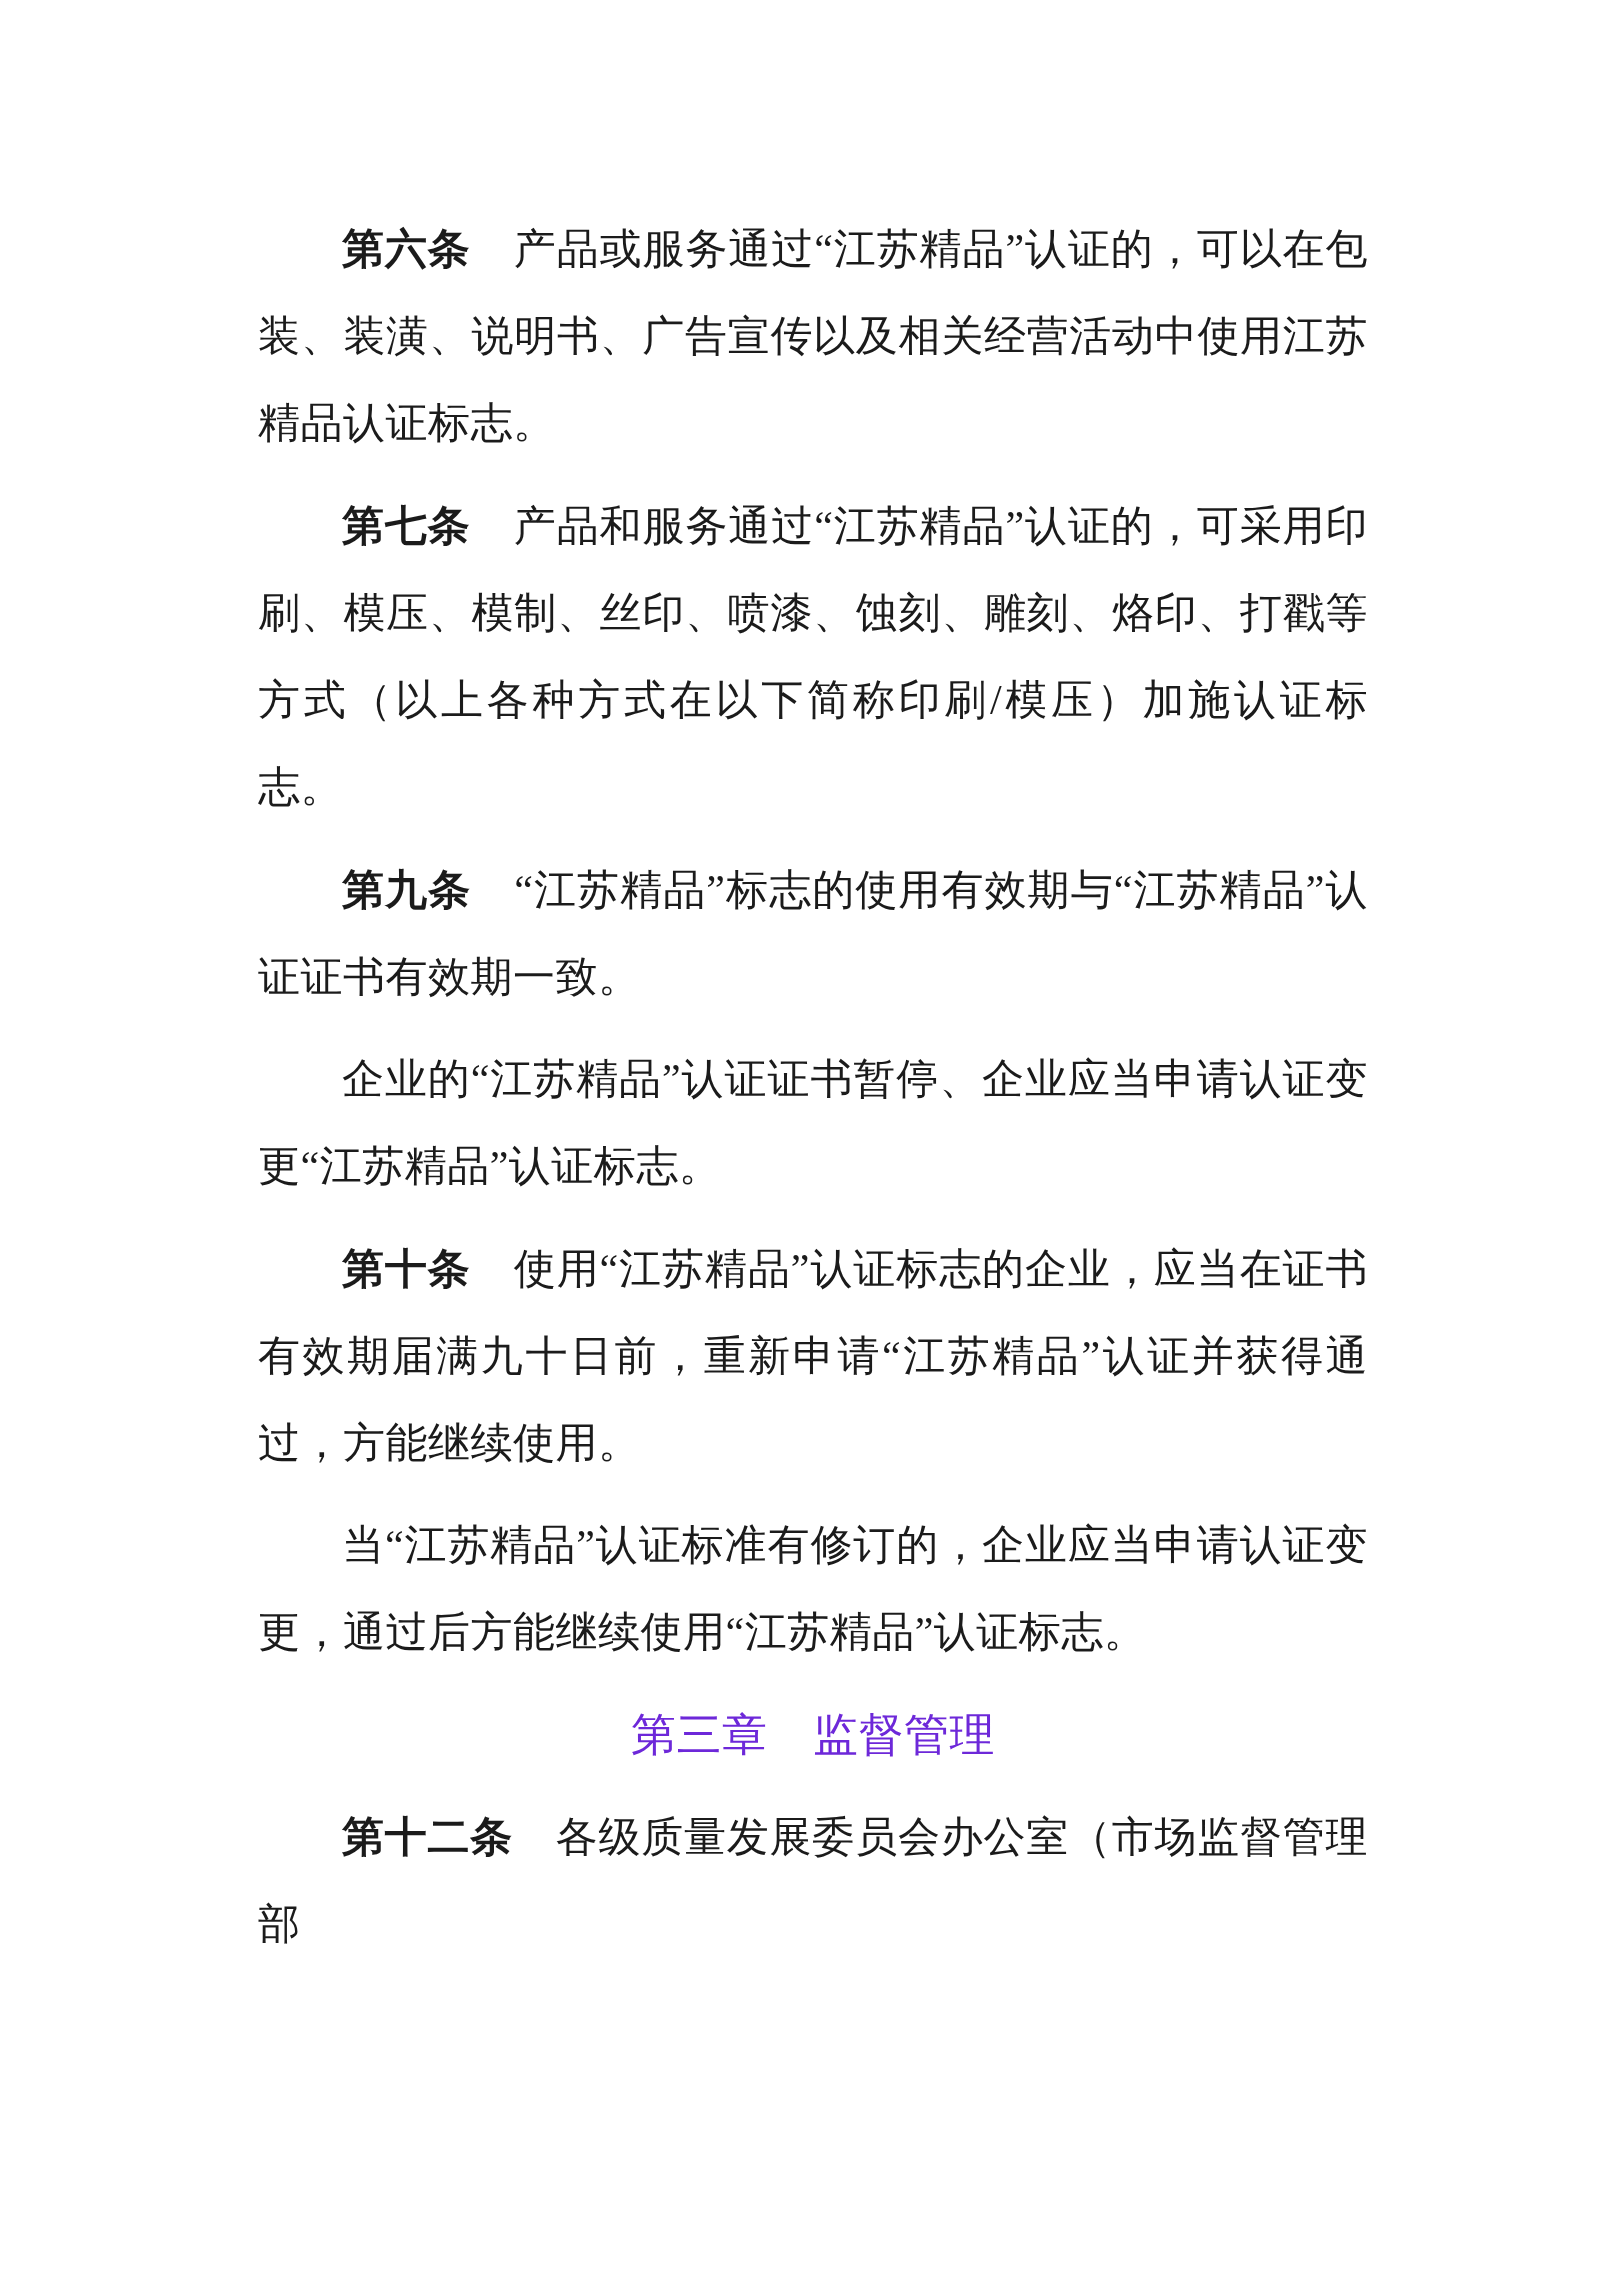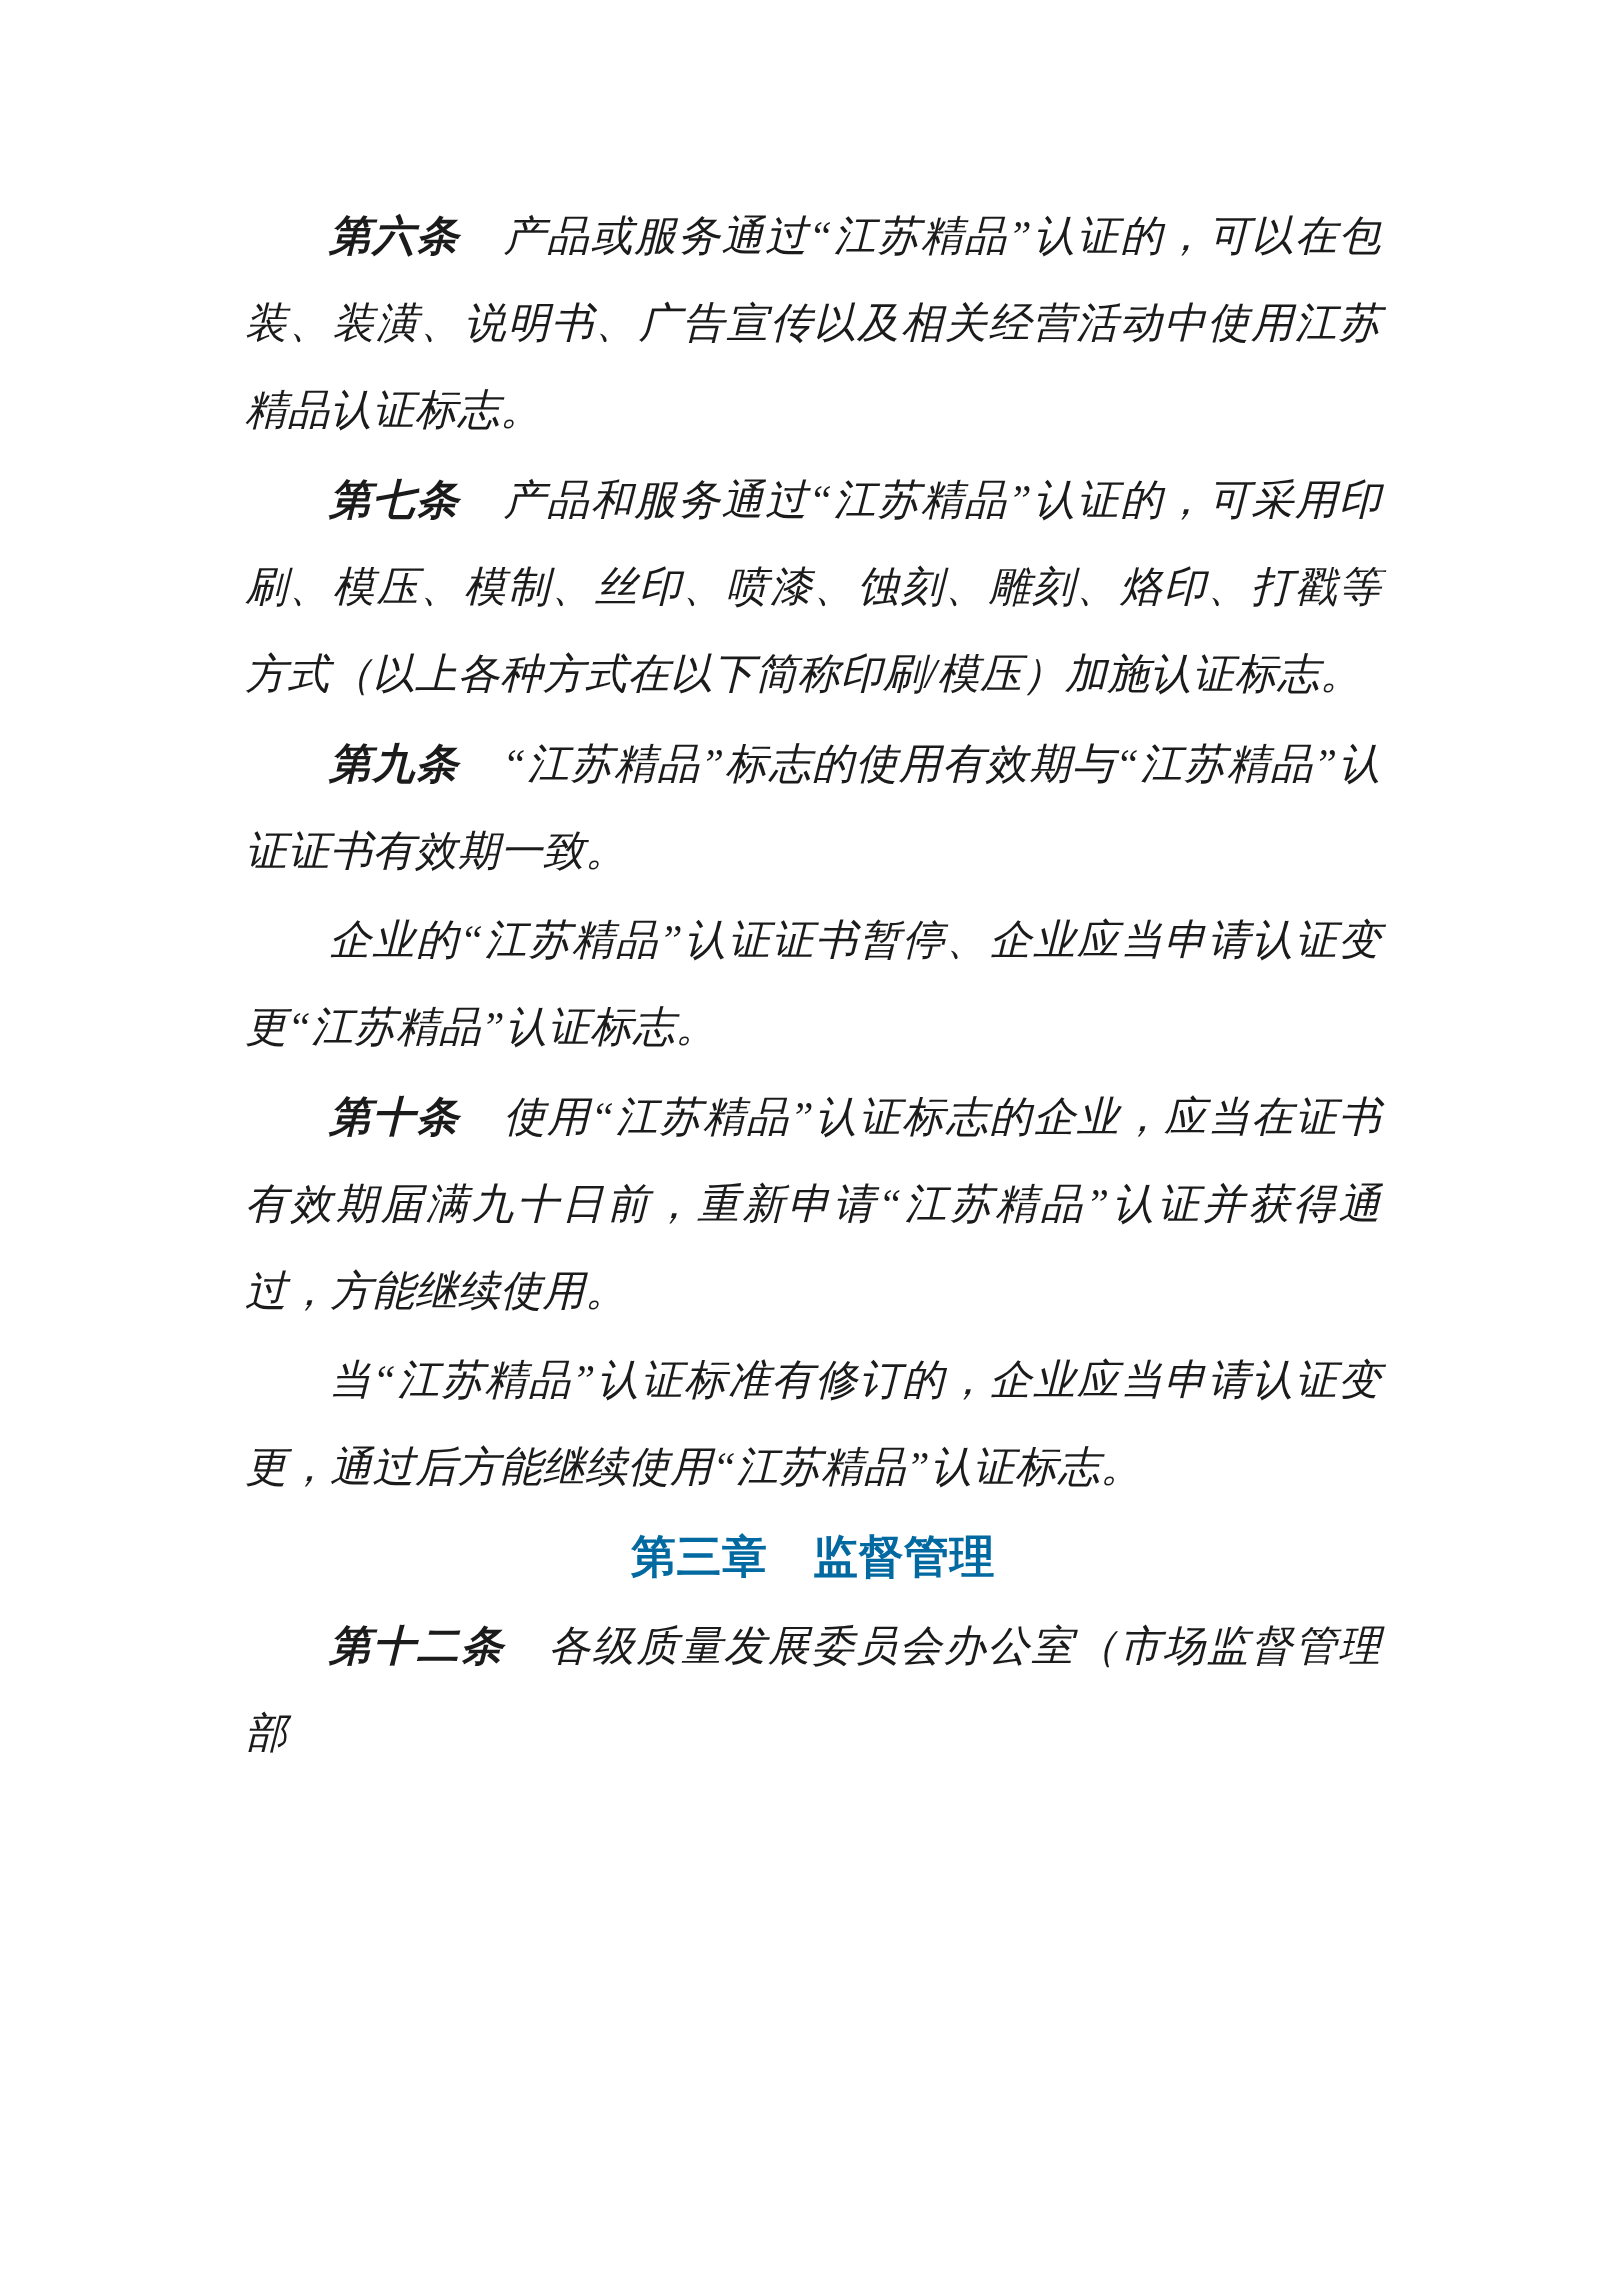--- a/index.html
+++ b/index.html
@@ -20,39 +20,38 @@
     left: 243px;
     top: 190px;
     width: 1140px;
     font-family: "Liberation Serif", "DejaVu Serif", serif;
     font-size: 42px;
     line-height: 87px;
     text-align: justify;
     letter-spacing: 0.5px;
   }
   .para {
-    margin: 2px;
+    margin: 15px;
     padding: 0;
     text-indent: 2em;
-    font-style: italic;
   }
   .article-label {
     font-family: "Liberation Sans", "DejaVu Sans", sans-serif;
     font-weight: 700;
   }
   .chapter-heading {
     margin: 0;
     padding: 0;
     text-indent: 0;
     text-align: center;
     font-family: "Liberation Sans", "DejaVu Sans", sans-serif;
-    font-weight: 700;
+    font-weight: 400;
     font-size: 45px;
     line-height: 87px;
-    color: #0369a1;
+    color: #6d28d9;
   }
 </style>
 </head>
 <body>
 
 <div class="page">
   <div class="content">
 
     <p class="para"><span class="article-label">第六条</span><span>　产品或服务通过“江苏精品”认证的，可以在包装、装潢、说明书、广告宣传以及相关经营活动中使用江苏精品认证标志。</span></p>
 

